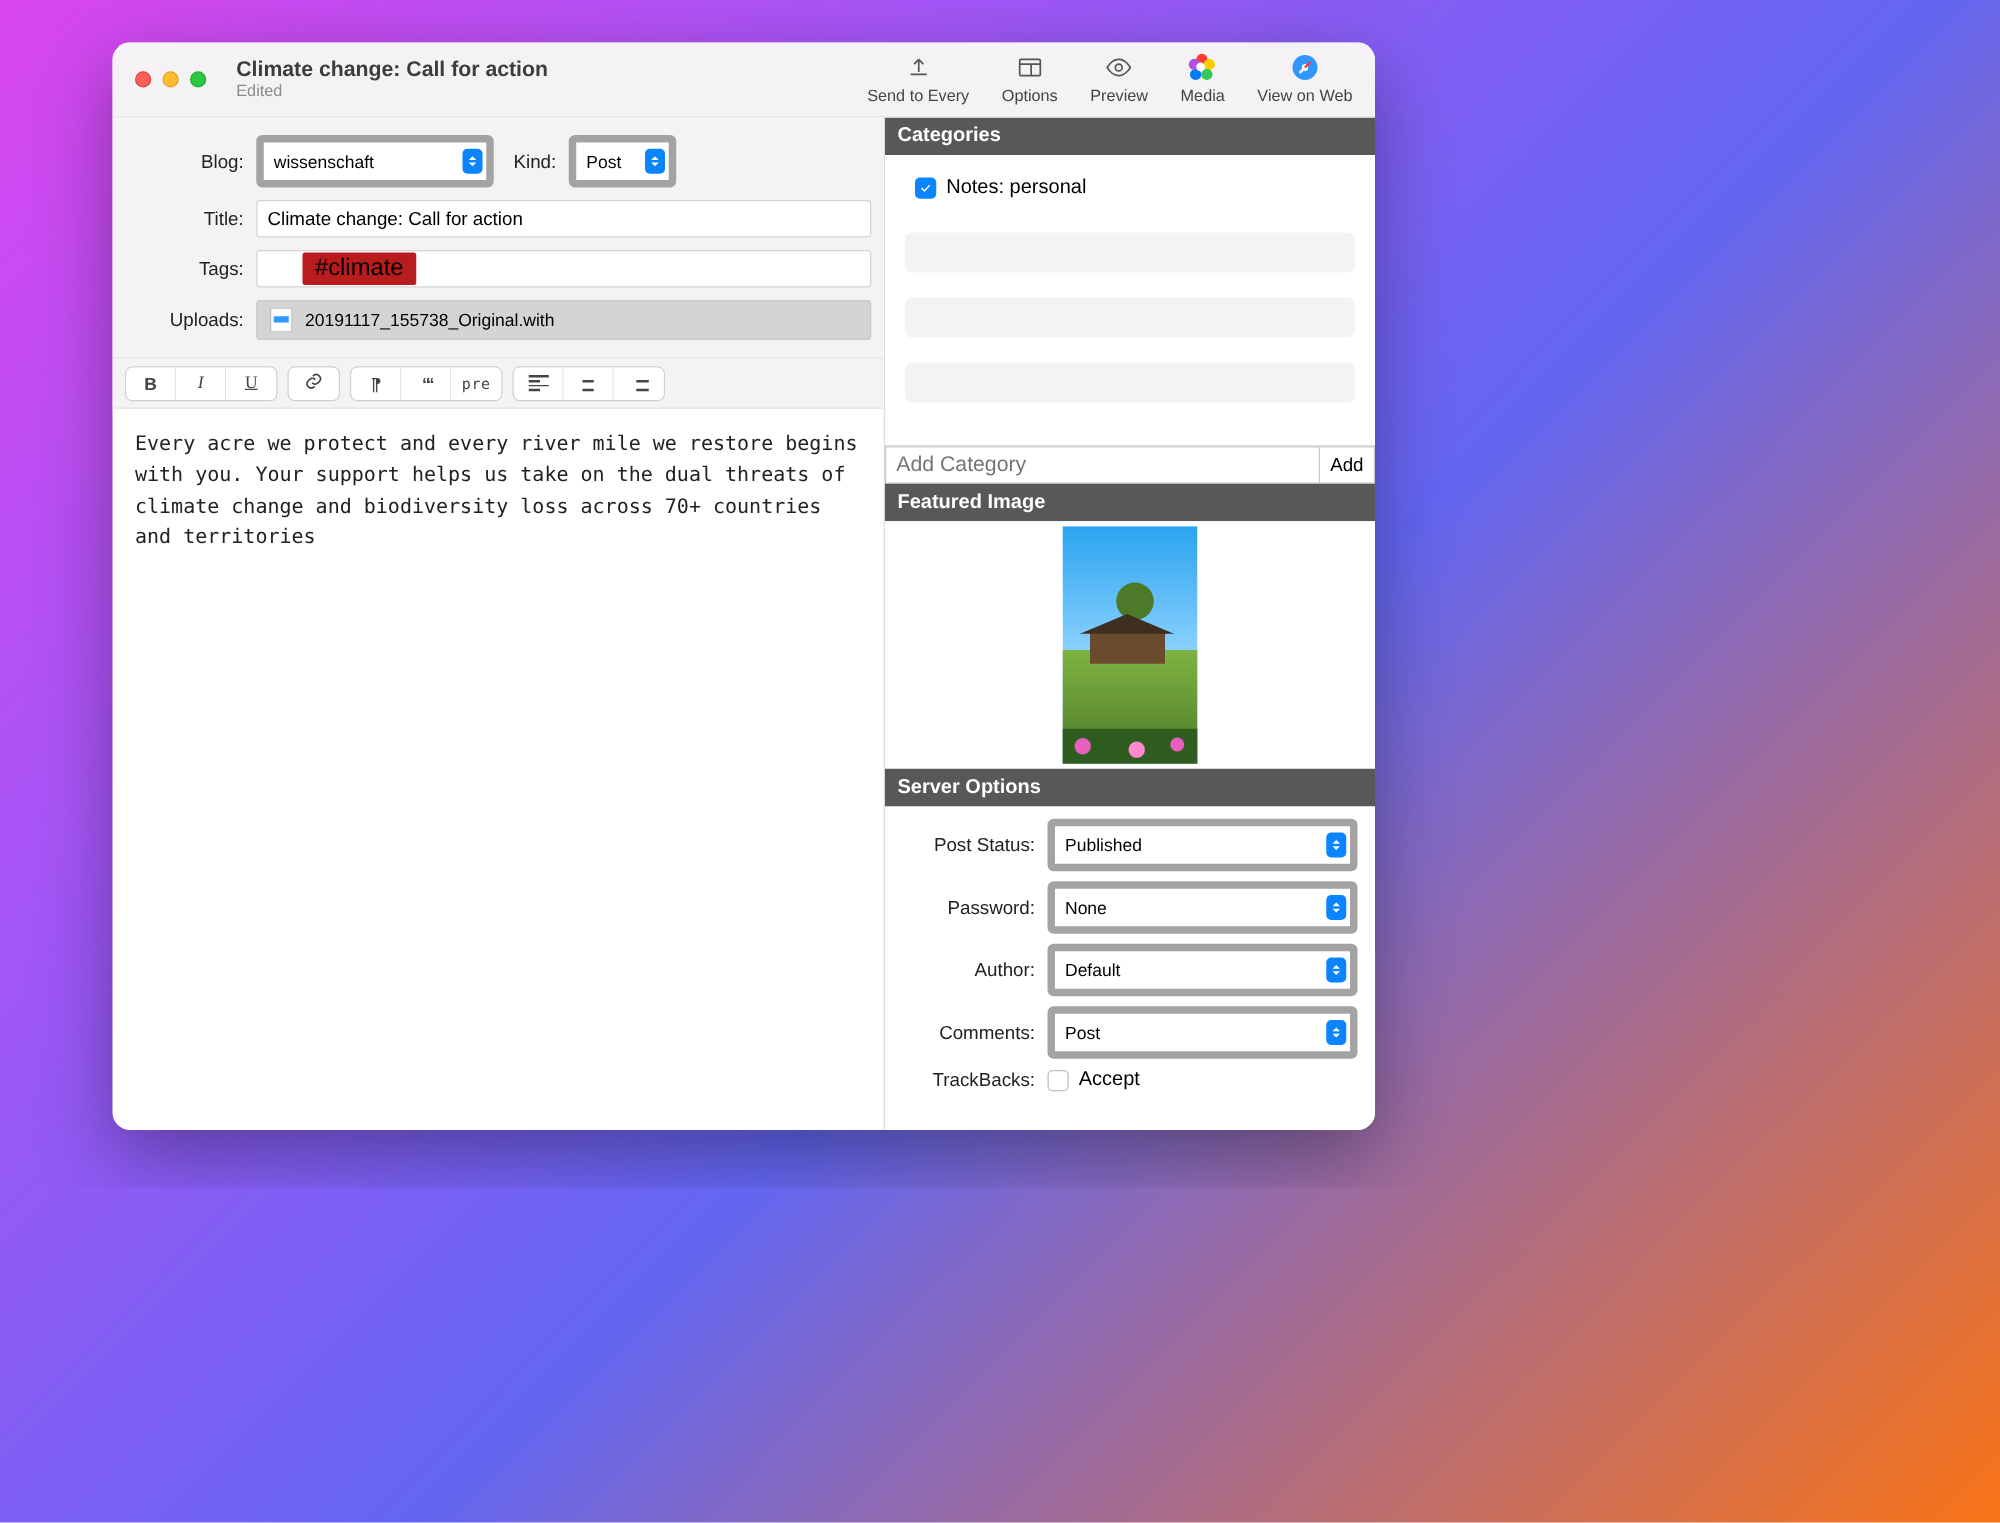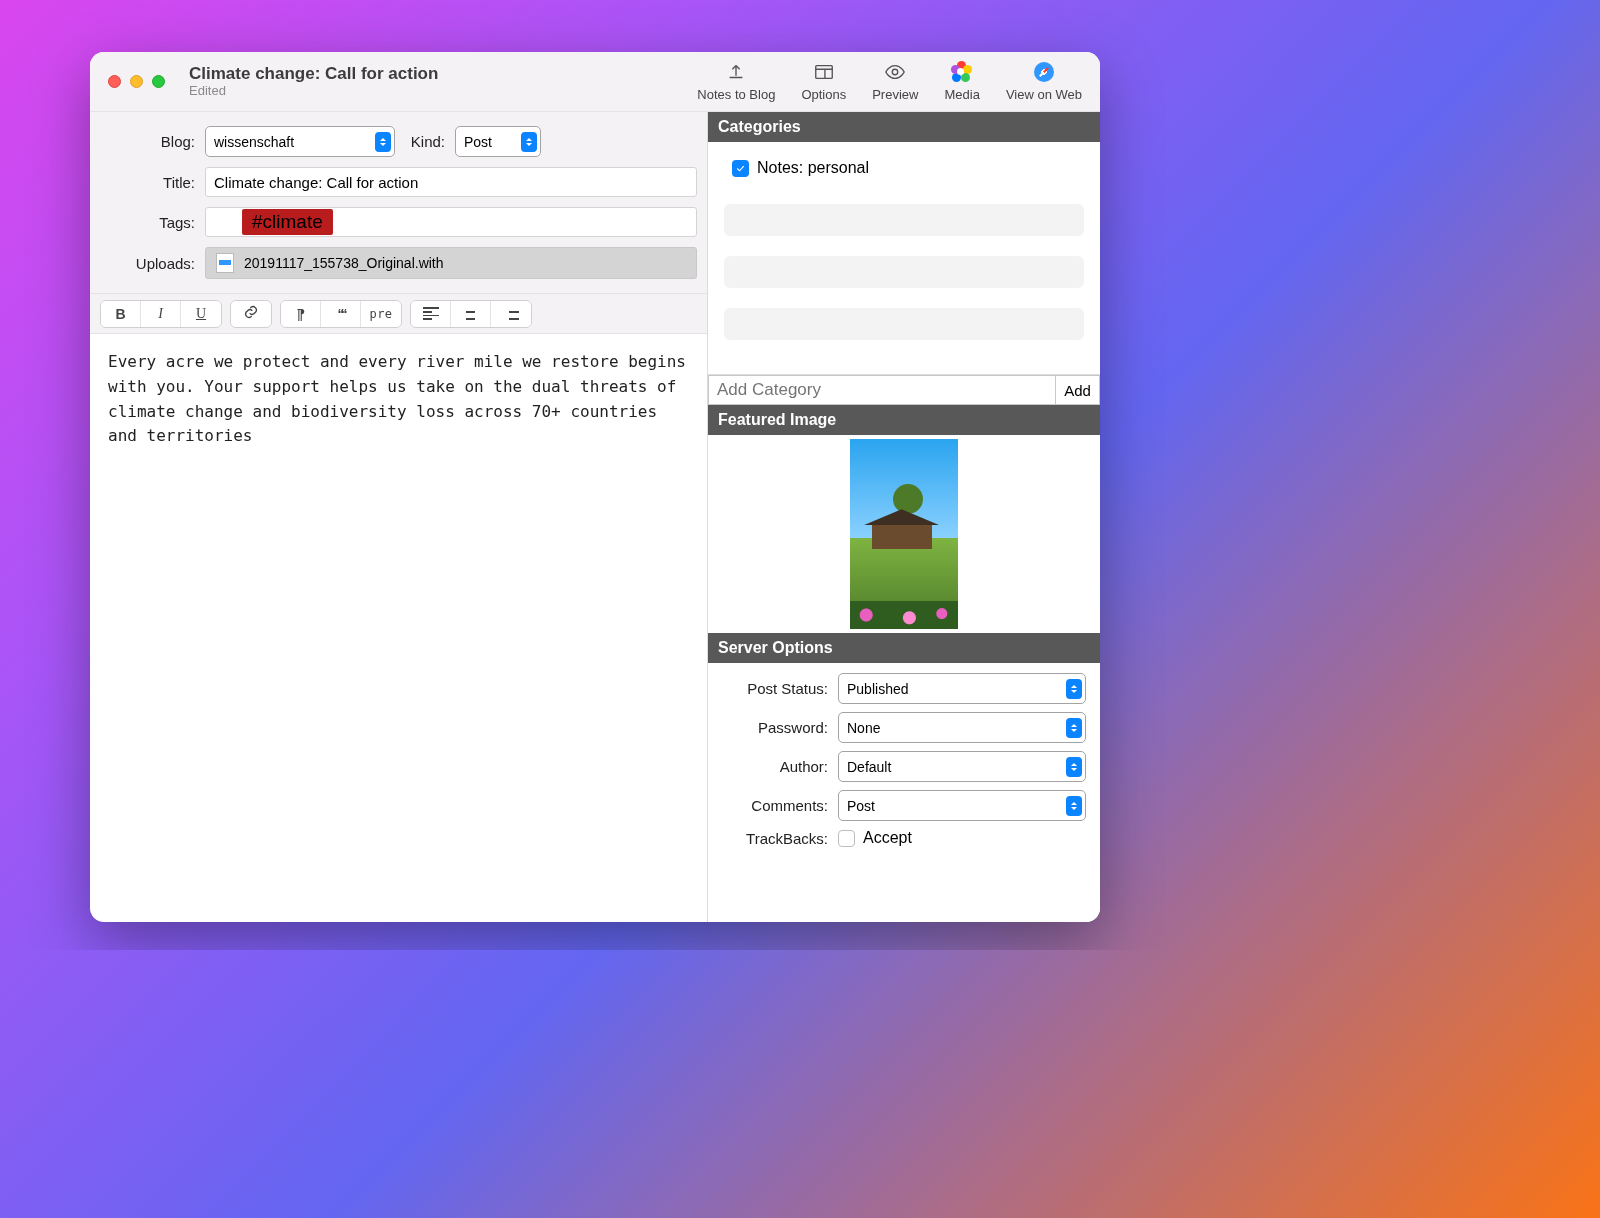--- a/index.html
+++ b/index.html
@@ -7,21 +7,21 @@
   body {
     font-family: -apple-system, "Helvetica Neue", Arial, sans-serif;
     background: linear-gradient(135deg, #d946ef 0%, #a855f7 25%, #6366f1 55%, #f97316 100%);
     width: 1250px;
     height: 950px;
     position: relative;
   }
   .window {
     position: absolute;
     left: 90px;
-    top: 52px;
+    top: 34px;
     width: 1010px;
     height: 870px;
     background: #fff;
     border-radius: 14px;
     box-shadow: 0 20px 60px rgba(0,0,0,0.35);
     display: flex;
     flex-direction: column;
     overflow: hidden;
   }
   .titlebar {
@@ -68,22 +68,22 @@
 
   .content { flex:1; display:flex; min-height:0; }
   .leftcol { flex:1; display:flex; flex-direction:column; min-width:0; border-right:1px solid #dcdcdc; }
   .rightcol { width: 392px; display:flex; flex-direction:column; background:#fff; overflow:hidden; }
 
   .form { padding: 14px 10px 14px 10px; background:#f5f2f5; border-bottom:1px solid #e5e2e5; }
   .row { display:flex; align-items:center; margin-bottom:10px; }
   .row .lbl { width: 105px; text-align:right; padding-right:10px; font-size:15px; color:#222; }
   .sel {
     display:inline-flex; align-items:center; justify-content:space-between;
-    background:#fff; border:1px solid #a3a3a3; border-radius:5px;
-    height:31px; padding: 0 3px 0 8px; font-size:14px; cursor:pointer;
+    background:#fff; border:6px solid #a3a3a3; border-radius:5px;
+    height:42px; padding: 0 3px 0 8px; font-size:14px; cursor:pointer;
   }
   .sel .chev {
     width:16px;height:20px;border-radius:4px;background:#0a84ff;
     display:flex;flex-direction:column;align-items:center;justify-content:center;
     margin-left:6px;
   }
   .sel .chev::before, .sel .chev::after {
     content:"";width:0;height:0;border-left:3px solid transparent;border-right:3px solid transparent;
   }
   .sel .chev::before { border-bottom:3px solid #fff; margin-bottom:2px; }
@@ -192,21 +192,21 @@
       <div class="title-sub">Edited</div>
     </div>
     <div class="toolbar-spacer"></div>
     <div class="toolbar">
       <div class="tool">
         <span class="ticon">
           <svg viewBox="0 0 24 24">
               <path d="M12 16V5M12 5l-4 4M12 5l4 4M5 18h14"></path>
             </svg>
         </span>
-        <span class="tlabel">Notes to Blog</span>
+        <span class="tlabel">Send to Every</span>
       </div>
       <div class="tool">
         <span class="ticon">
           <svg viewBox="0 0 24 24">
               <rect x="3" y="5" width="18" height="14" rx="1"></rect>
               <path d="M3 9h18M13 9v10"></path>
             </svg>
         </span>
         <span class="tlabel">Options</span>
       </div>

